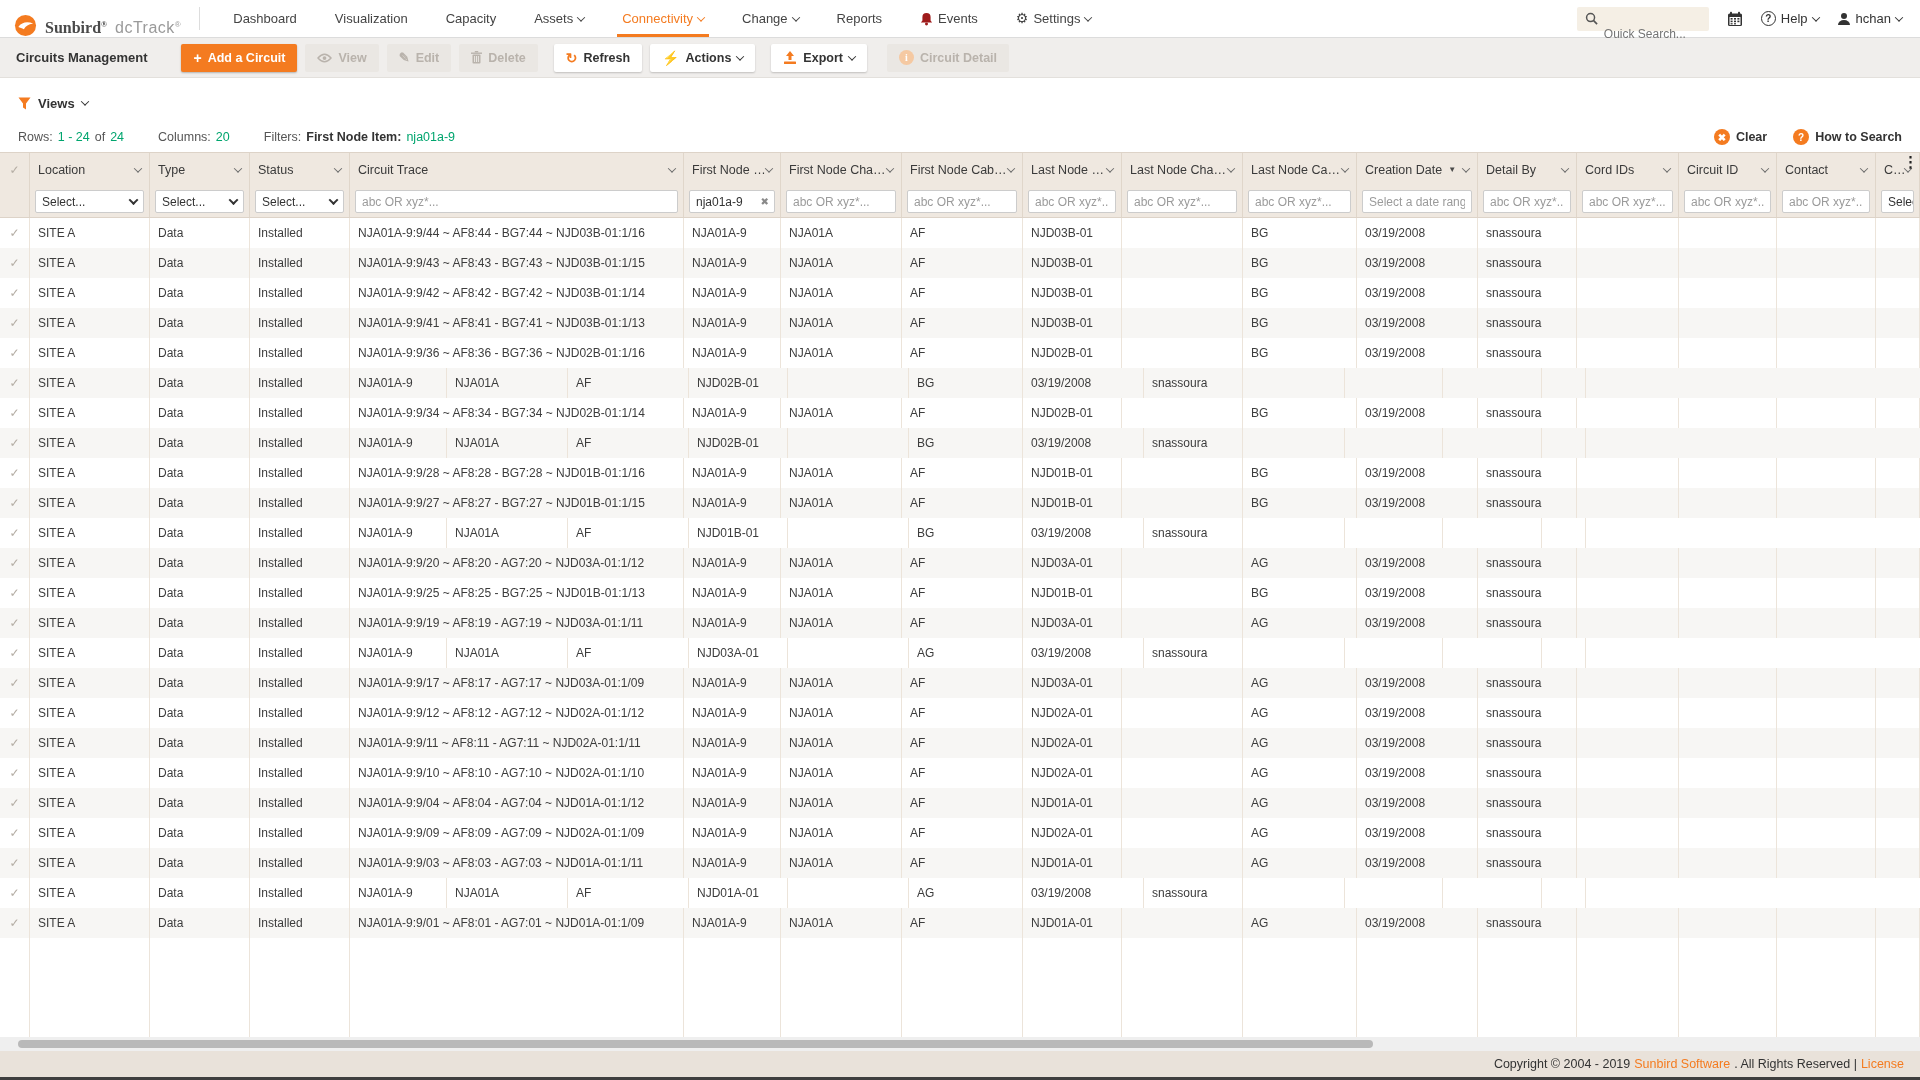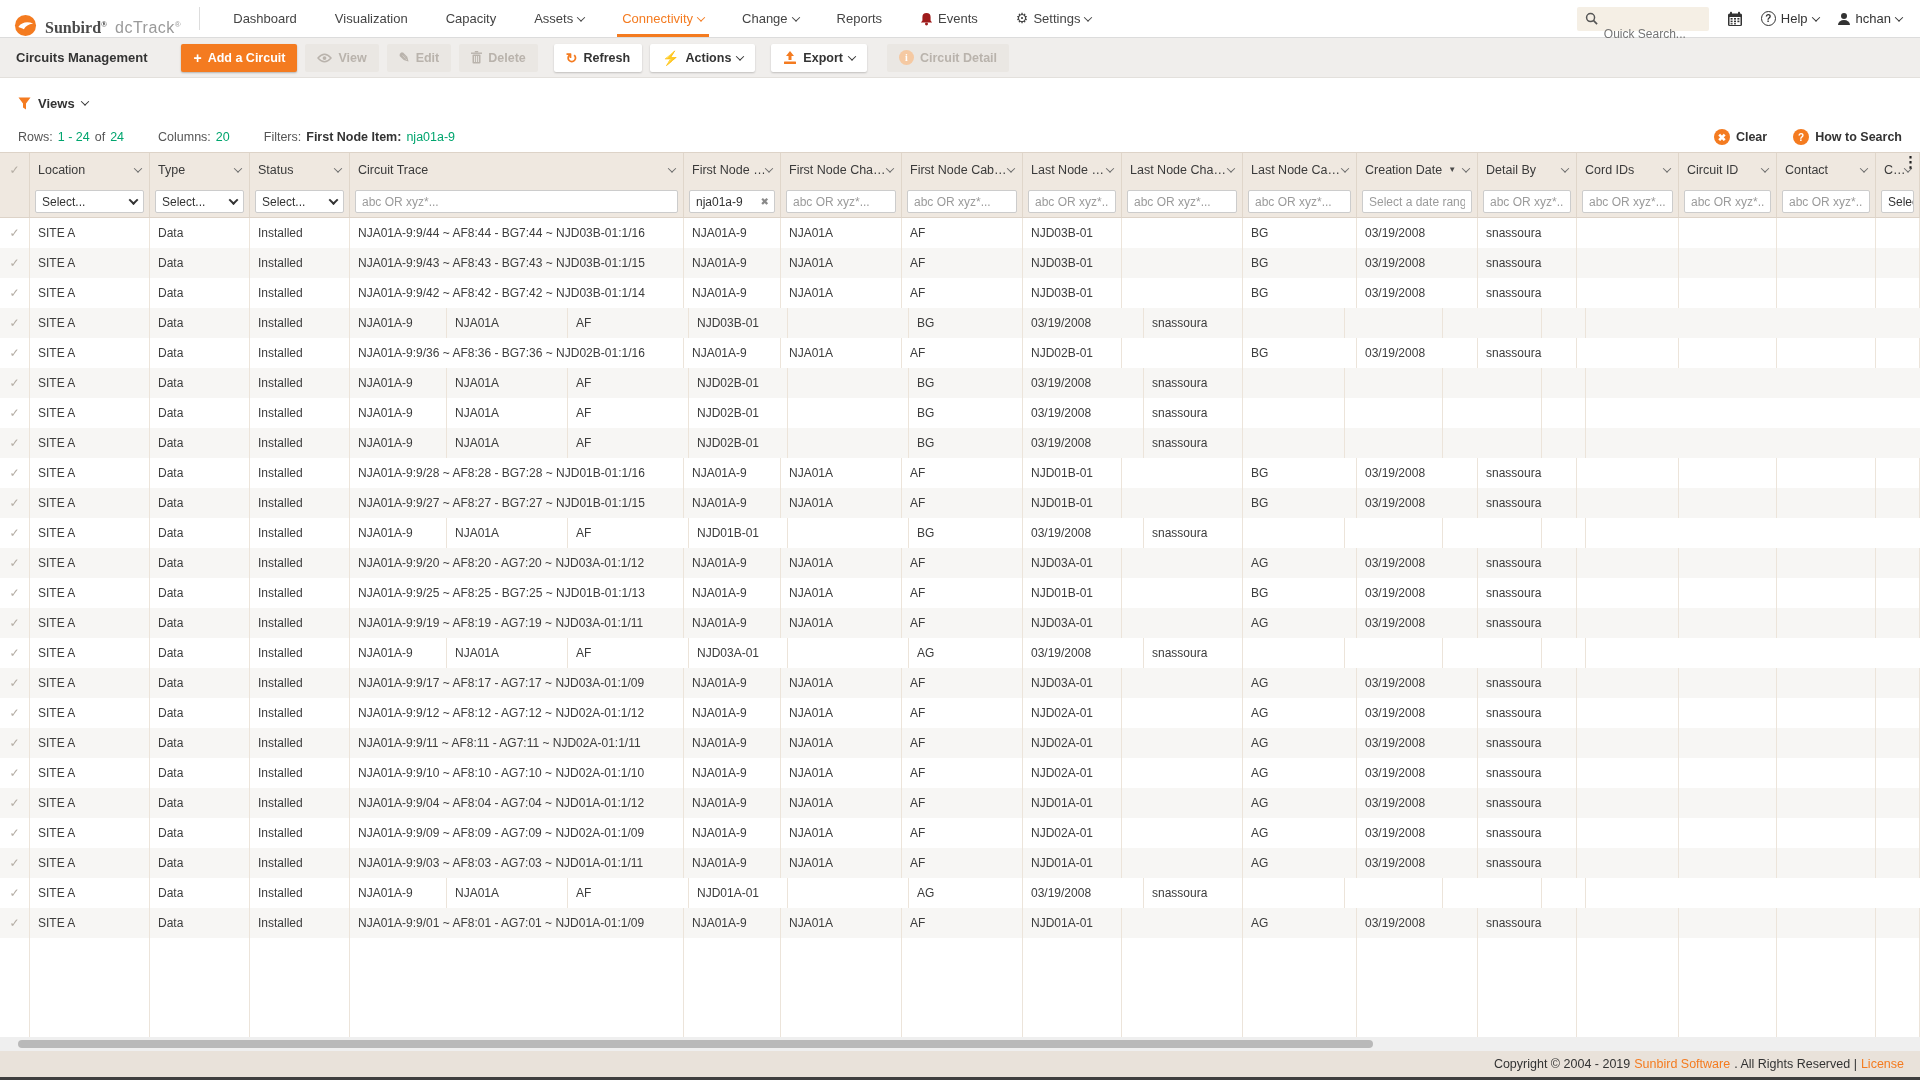--- a/index.html
+++ b/index.html
@@ -511,20 +511,21 @@
           <div class="tcell" style="width:99px"></div>
           <div class="tcell" style="width:44px"></div>
         </div>
         <div class="trow alt">
           <div class="tcell ckcell" style="width:30px">
             <span>✓</span>
           </div>
           <div class="tcell" style="width:120px">SITE A</div>
           <div class="tcell" style="width:100px">Data</div>
           <div class="tcell" style="width:100px">Installed</div>
+          <div class="tcell" style="width:334px">NJA01A-9:9/41 ~ AF8:41 - BG7:41 ~ NJD03B-01:1/13</div>
           <div class="tcell" style="width:97px">NJA01A-9</div>
           <div class="tcell" style="width:121px">NJA01A</div>
           <div class="tcell" style="width:121px">AF</div>
           <div class="tcell" style="width:99px">NJD03B-01</div>
           <div class="tcell" style="width:121px"></div>
           <div class="tcell" style="width:114px">BG</div>
           <div class="tcell" style="width:121px">03/19/2008</div>
           <div class="tcell" style="width:99px">snassoura</div>
           <div class="tcell" style="width:102px"></div>
           <div class="tcell" style="width:98px"></div>
@@ -572,20 +573,21 @@
           <div class="tcell" style="width:99px"></div>
           <div class="tcell" style="width:44px"></div>
         </div>
         <div class="trow">
           <div class="tcell ckcell" style="width:30px">
             <span>✓</span>
           </div>
           <div class="tcell" style="width:120px">SITE A</div>
           <div class="tcell" style="width:100px">Data</div>
           <div class="tcell" style="width:100px">Installed</div>
+          <div class="tcell" style="width:334px">NJA01A-9:9/34 ~ AF8:34 - BG7:34 ~ NJD02B-01:1/14</div>
           <div class="tcell" style="width:97px">NJA01A-9</div>
           <div class="tcell" style="width:121px">NJA01A</div>
           <div class="tcell" style="width:121px">AF</div>
           <div class="tcell" style="width:99px">NJD02B-01</div>
           <div class="tcell" style="width:121px"></div>
           <div class="tcell" style="width:114px">BG</div>
           <div class="tcell" style="width:121px">03/19/2008</div>
           <div class="tcell" style="width:99px">snassoura</div>
           <div class="tcell" style="width:102px"></div>
           <div class="tcell" style="width:98px"></div>

